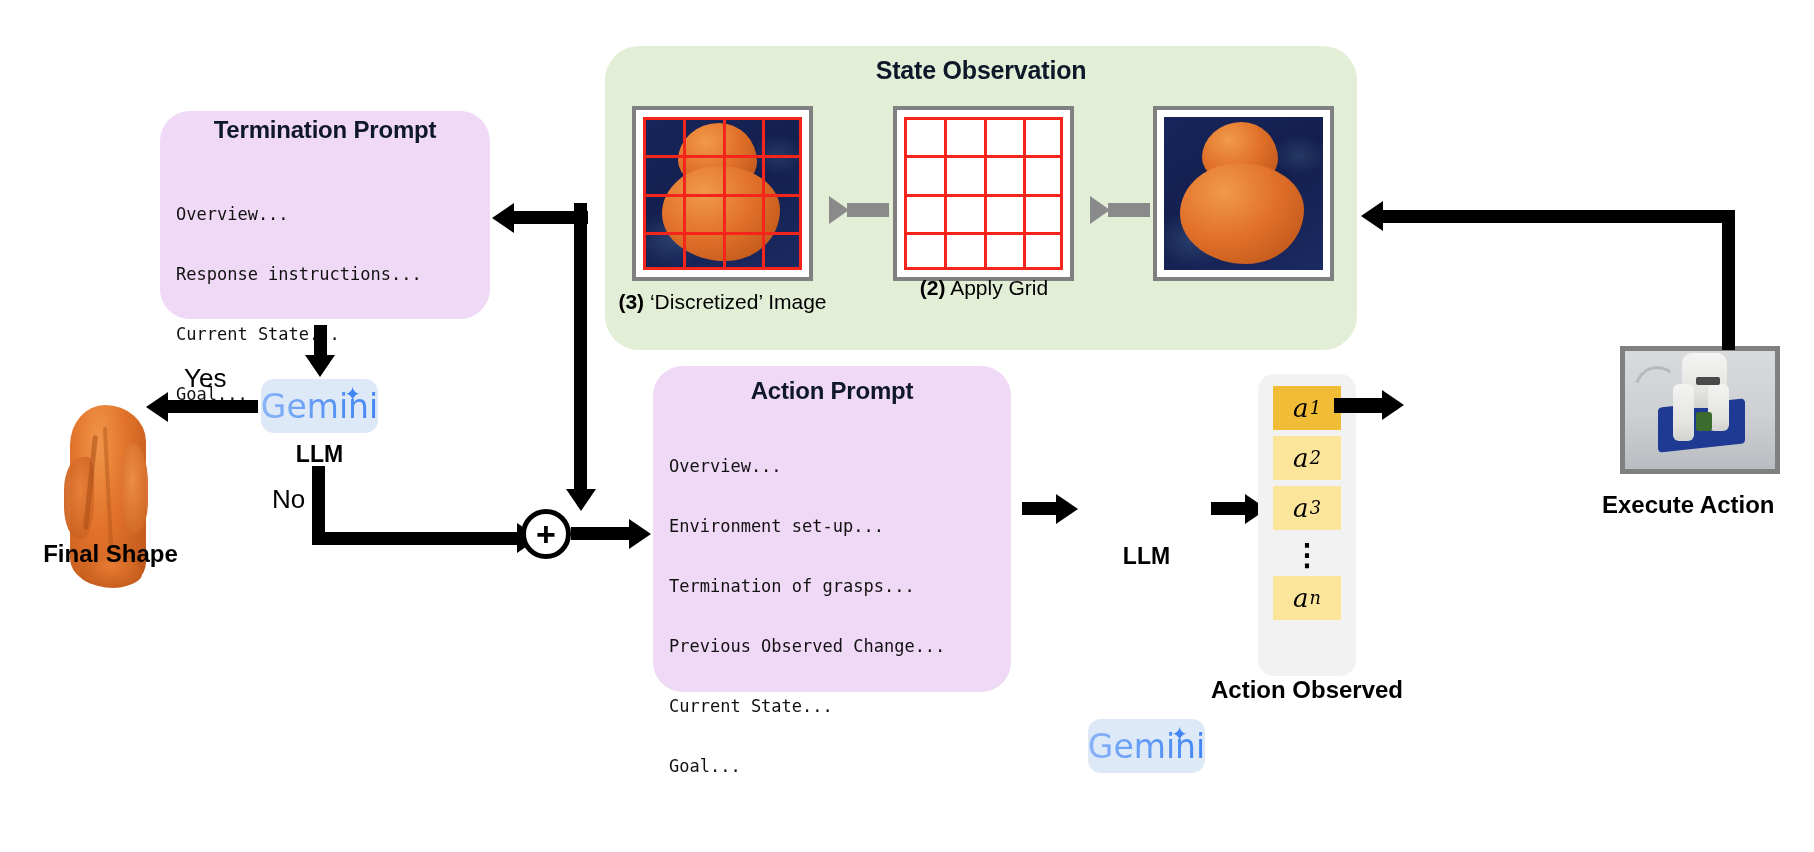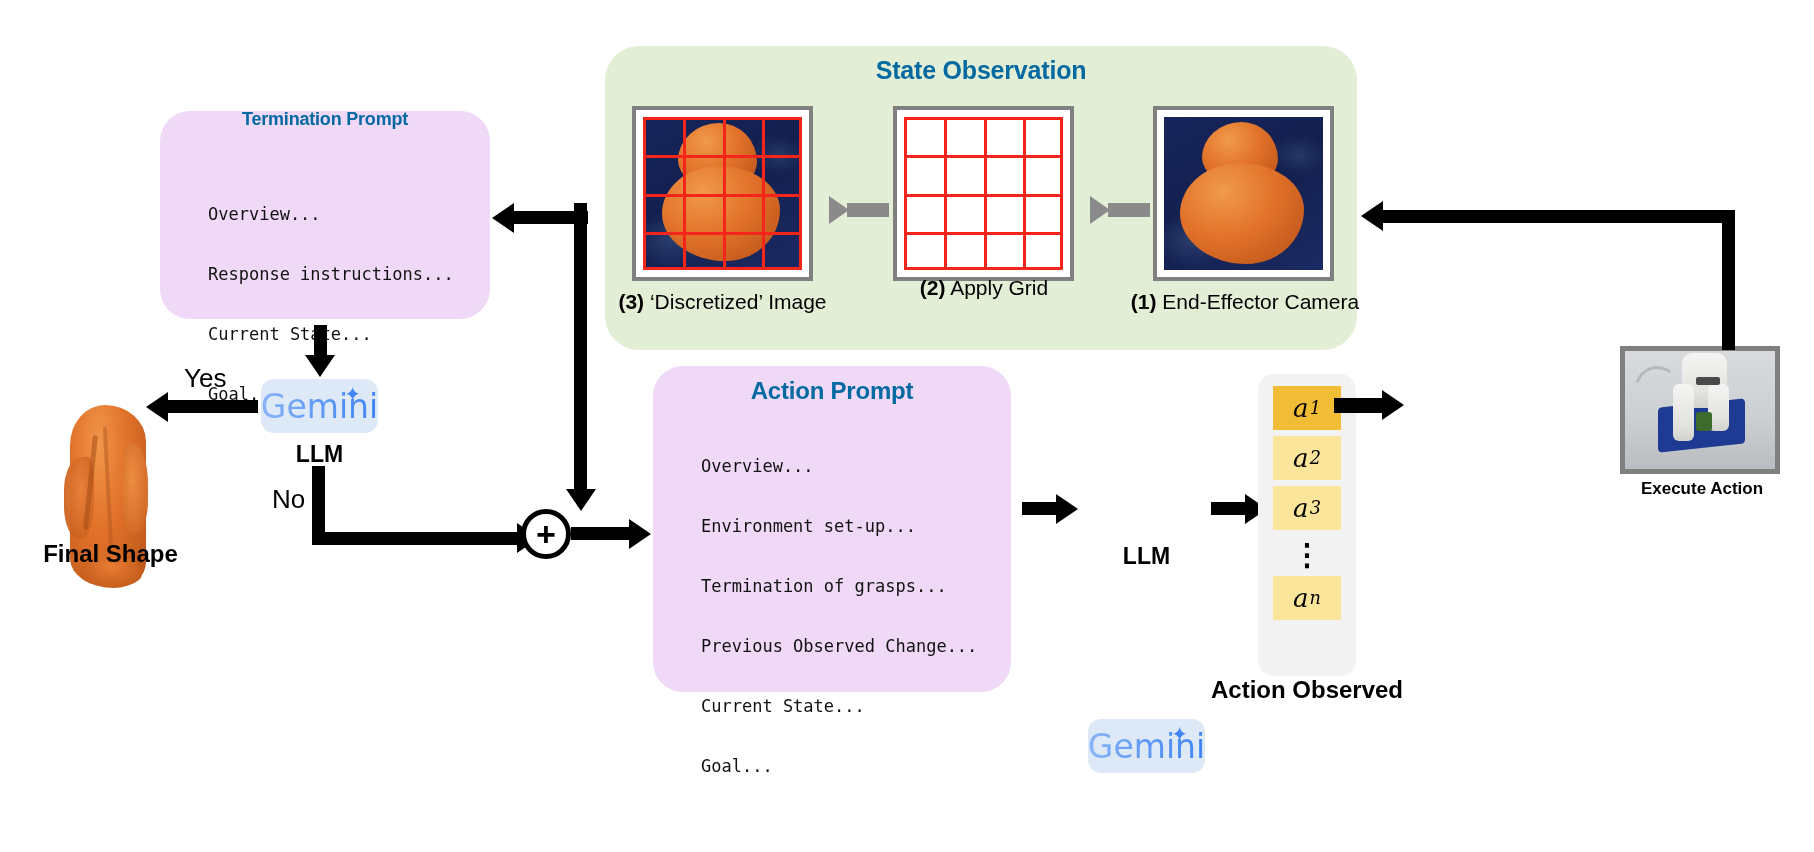--- a/index.html
+++ b/index.html
@@ -26,29 +26,28 @@
   .panel-green {
     background: #e3eed6;
     border-radius: 34px;
   }
   .panel-purple {
     background: #f0d9f7;
     border-radius: 30px;
   }
   .panel-title {
     font-weight: bold;
-    color: #0369a1;
+    color: #0f172a;
     text-align: center;
     letter-spacing: -0.2px;
   }
   .mono-lines {
     font-family: "DejaVu Sans Mono", "Liberation Mono", monospace;
     color: #111;
     white-space: pre;
-    margin-left: 32px;
   }
   .mono-lines div { margin-bottom: 9px; }
 
   
   .frame {
     background: #808080;
     padding: 4px;
     box-sizing: border-box;
   }
   .frame-inner {
@@ -273,37 +272,33 @@
   </div>
 
   <div class="abs frame" style="left:1153px; top:106px; width:181px; height:175px;">
     <div class="frame-inner">
       <div class="clay-photo">
         <div class="clay-blob" style="left:24%; top:3%; width:48%; height:42%; border-radius:52% 48% 44% 56% / 56% 58% 42% 44%;"></div>
         <div class="clay-blob" style="left:10%; top:30%; width:78%; height:66%; border-radius:48% 52% 46% 54% / 50% 46% 54% 50%;"></div>
       </div>
     </div>
   </div>
-  <div class="abs caption" style="left:1100px; top:290px; width:290px; text-align:center;">
-    <b>(1)</b>
-    <span>End-Effector Camera</span>
-  </div>
 
   <div class="abs" style="left:1090px; top:196px; width:60px; height:28px;">
     <div class="bar-gray" style="left:18px; top:7px; width:42px; height:14px;"></div>
     <div class="tri tri-r-gray" style="left:0; top:0;"></div>
   </div>
 
   <div class="abs" style="left:829px; top:196px; width:60px; height:28px;">
     <div class="bar-gray" style="left:18px; top:7px; width:42px; height:14px;"></div>
     <div class="tri tri-r-gray" style="left:0; top:0;"></div>
   </div>
 
   <div class="abs panel-purple" style="left:160px; top:111px; width:330px; height:208px;"></div>
-  <div class="abs panel-title" style="left:160px; top:109px; width:330px; font-size:18px;">Termination Prompt</div>
+  <div class="abs panel-title" style="left:160px; top:116px; width:330px; font-size:24px;">Termination Prompt</div>
   <div class="abs mono-lines" style="left:176px; top:172px; width:330px; font-size:17px; line-height:1.0;">
     <div>Overview...</div>
     <div>Response instructions...</div>
     <div>Current State...</div>
     <div>Goal...</div>
   </div>
 
   <div class="abs panel-purple" style="left:653px; top:366px; width:358px; height:326px;"></div>
   <div class="abs panel-title" style="left:653px; top:377px; width:358px; font-size:24px;">Action Prompt</div>
   <div class="abs mono-lines" style="left:669px; top:424px; width:360px; font-size:17px; line-height:1.0;">
@@ -423,21 +418,21 @@
     <div class="robot-photo">
       <div class="robot-plate" style="left:22%; top:44%; width:58%; height:38%; transform: skewY(-6deg);"></div>
       <div class="robot-arm" style="left:38%; top:2%; width:30%; height:46%; border-radius:10px 10px 4px 4px;"></div>
       <div class="robot-arm" style="left:32%; top:28%; width:14%; height:48%; border-radius:6px;"></div>
       <div class="robot-arm" style="left:55%; top:28%; width:14%; height:40%; border-radius:6px;"></div>
       <div class="abs" style="left:47%; top:52%; width:11%; height:16%; background:#3d6b2e; border-radius:3px;"></div>
       <div class="abs" style="left:47%; top:22%; width:16%; height:7%; background:#4a4a4a; border-radius:2px;"></div>
       <div class="robot-cable" style="left:6%; top:12%; width:34%; height:62%; transform:rotate(-18deg);"></div>
     </div>
   </div>
-  <div class="abs bold-label" style="left:1602px; top:479px; width:200px; text-align:center; font-size:17px;">Execute Action</div>
+  <div class="abs bold-label" style="left:1602px; top:491px; width:200px; font-size:24px;">Execute Action</div>
 
   <div class="abs" style="left:1355px; top:200px; width:380px; height:150px;">
     <div class="bar" style="right:0; top:10px; width:13px; height:140px;"></div>
     <div class="bar" style="left:28px; top:10px; width:340px; height:13px;"></div>
     <div class="tri tri-l" style="left:6px; top:1px;"></div>
   </div>
 
 </div>
 
 </body></html>

